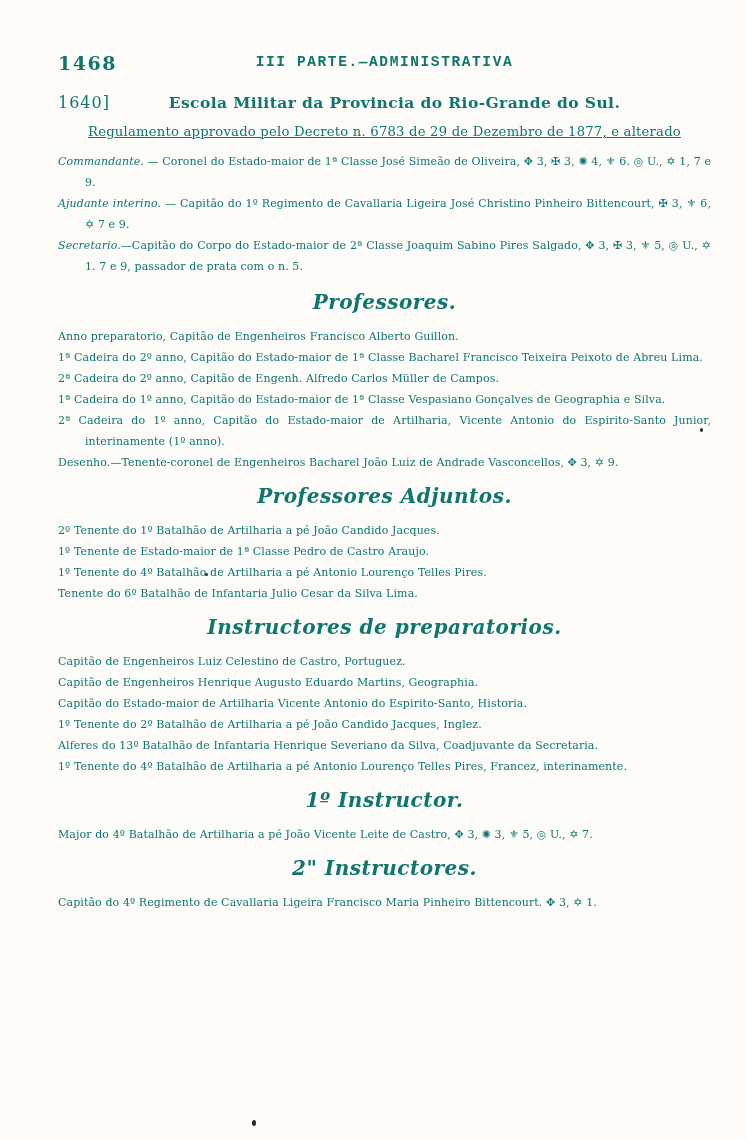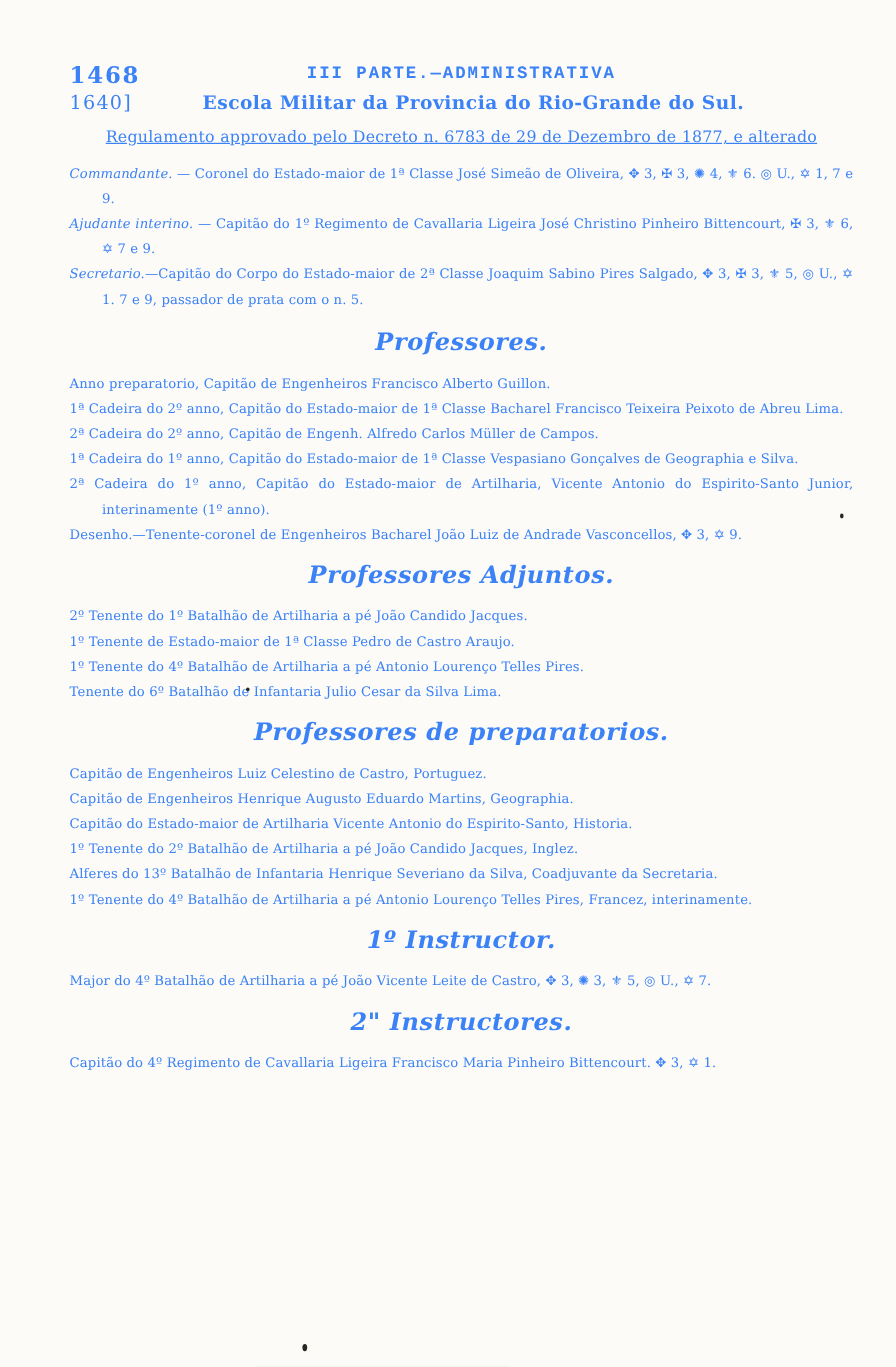--- a/index.html
+++ b/index.html
@@ -7,21 +7,21 @@
     padding: 0;
     background: #e9e7e2;
     font-family: "DejaVu Serif", "Liberation Serif", serif;
   }
   .page {
     position: relative;
     width: 747px;
     height: 1139px;
     margin: 0 auto;
     background: #fcfbf8;
-    color: #3b82f6;
+    color: #0f766e;
     overflow: hidden;
   }
   .content {
     position: absolute;
     top: 52px;
     left: 58px;
     right: 36px;
   }
   
   .header-row {
@@ -43,20 +43,21 @@
     top: 2px;
     text-align: center;
     font-weight: bold;
     font-size: 14.5px;
     letter-spacing: 1.6px;
     font-family: Liberation Mono, monospace;
   }
   
   .entry-row {
     position: relative;
+    margin-top: 17px;
     height: 22px;
   }
   .entry-number {
     position: absolute;
     left: 0;
     top: 0;
     font-size: 16px;
     letter-spacing: 1px;
   }
   .doc-title {
@@ -154,21 +155,21 @@
 
     <div class="section">
       <div class="section-heading">Professores Adjuntos.</div>
       <p class="hang">2º Tenente do 1º Batalhão de Artilharia a pé João Candido Jacques.</p>
       <p class="hang">1º Tenente de Estado-maior de 1ª Classe Pedro de Castro Araujo.</p>
       <p class="hang">1º Tenente do 4º Batalhão de Artilharia a pé Antonio Lourenço Telles Pires.</p>
       <p class="hang">Tenente do 6º Batalhão de Infantaria Julio Cesar da Silva Lima.</p>
     </div>
 
     <div class="section">
-      <div class="section-heading">Professores de preparatorios.</div>
+      <div class="section-heading">Instructores de preparatorios.</div>
       <p class="hang">Capitão de Engenheiros Luiz Celestino de Castro, Portuguez.</p>
       <p class="hang">Capitão de Engenheiros Henrique Augusto Eduardo Martins, Geographia.</p>
       <p class="hang">Capitão do Estado-maior de Artilharia Vicente Antonio do Espirito-Santo, Historia.</p>
       <p class="hang">1º Tenente do 2º Batalhão de Artilharia a pé João Candido Jacques, Inglez.</p>
       <p class="hang">Alferes do 13º Batalhão de Infantaria Henrique Severiano da Silva, Coadjuvante da Secretaria.</p>
       <p class="hang">1º Tenente do 4º Batalhão de Artilharia a pé Antonio Lourenço Telles Pires, Francez, interinamente.</p>
     </div>
 
     <div class="section">
       <div class="section-heading">1º Instructor.</div>

